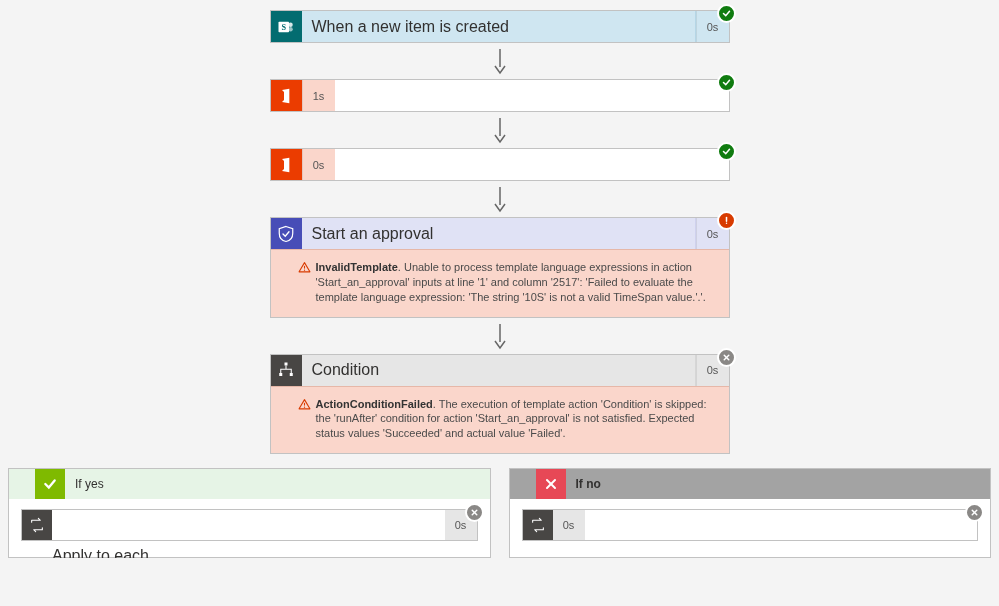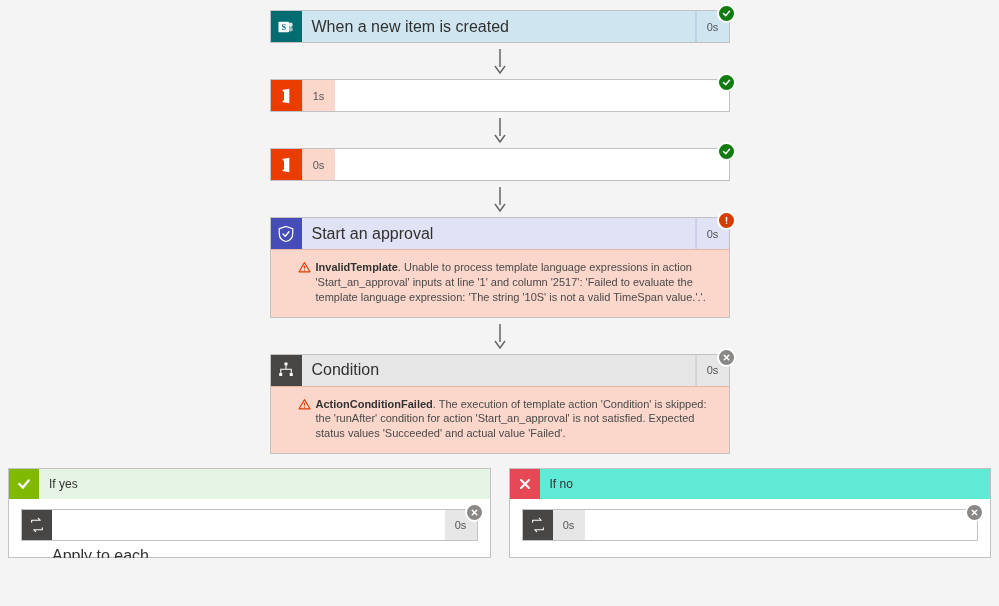--- a/index.html
+++ b/index.html
@@ -119,36 +119,37 @@
     flex: 1 1 0;
     border: 1px solid #c2c2c2;
     background: #fff;
     min-height: 90px;
     box-sizing: border-box;
   }
   .branch-header {
     display: flex;
     align-items: center;
     height: 30px;
+    padding-left: 26px;
   }
   .branch-check {
     width: 30px;
     height: 30px;
     display: flex;
     align-items: center;
     justify-content: center;
   }
   .branch-label {
     flex: 1;
     padding-left: 10px;
     font-size: 12px;
   }
   .yes-hdr { background: #e6f4e6; }
   .yes-chk { background: #7fba00; }
-  .no-hdr  { background: #5eead4; }
+  .no-hdr  { background: #a3a3a3; font-weight: bold; }
   .no-chk  { background: #e74856; }
 
   .branch-body { padding: 10px 12px 16px 12px; }
 
   .inner-card {
     position: relative;
     border: 1px solid #c2c2c2;
     display: flex;
     align-items: stretch;
     height: 30px;

